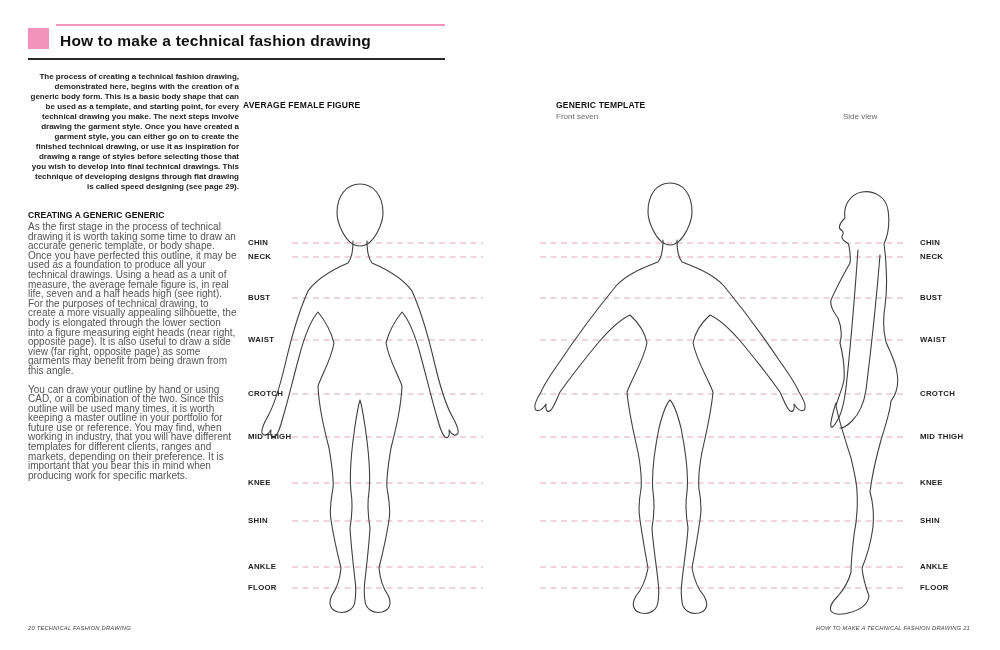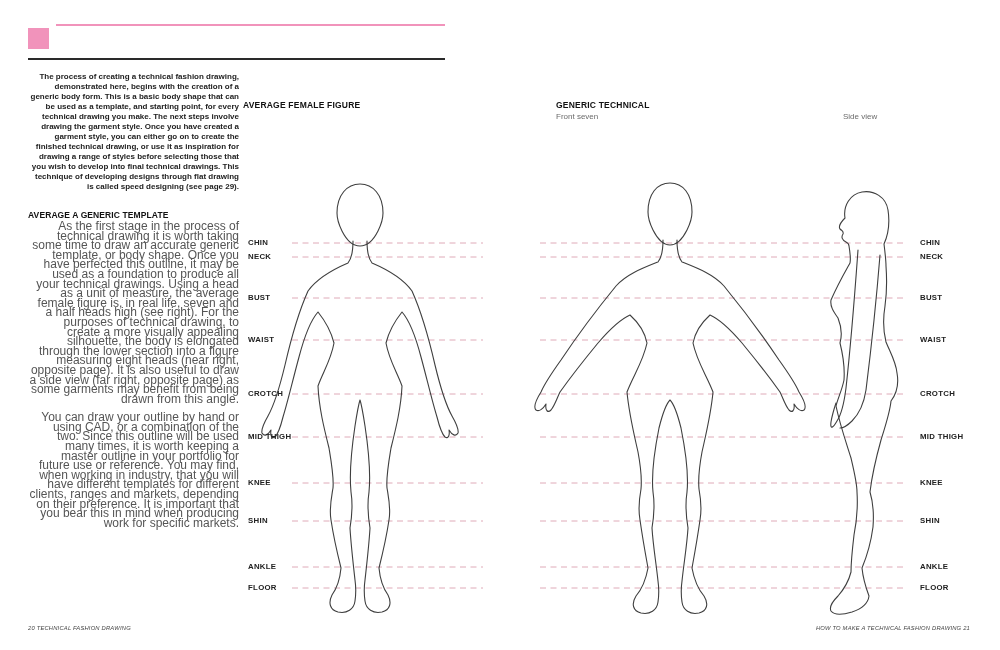--- a/index.html
+++ b/index.html
@@ -18,21 +18,21 @@
   .rule-dark{position:absolute;left:28px;top:58px;width:417px;height:1.5px;background:#2a2a2a;}
   
   .text-col{position:absolute;left:28px;top:72px;width:211px;}
   .intro{
     margin:0 0 0 0;font-size:8px;line-height:10px;font-weight:bold;color:#222;
     text-align:right;
   }
   .section-heading{
     margin:18px 0 2px 0;font-size:8.5px;font-weight:bold;color:#111;letter-spacing:.1px;
   }
-  .body-para{margin:0 0 9px 0;font-size:12px;line-height:9.6px;color:#555;text-align:right;}
+  .body-para{margin:0 0 9px 0;font-size:10px;line-height:9.6px;color:#555;}
   
   .fig-heading{position:absolute;margin:0;font-size:8.5px;font-weight:bold;color:#111;letter-spacing:.2px;text-align:center;}
   .fig-sub{position:absolute;margin:0;font-size:8px;color:#6b6b6b;}
   
   .landmark{
     position:absolute;font-size:7.8px;font-weight:bold;color:#222;letter-spacing:.3px;
     white-space:nowrap;
     margin-left:8px;
   }
   .landmark.italic{}
@@ -43,31 +43,32 @@
   .footer.left{left:28px;}
   .footer.right{right:30px;text-align:right;}
 </style>
 </head>
 <body>
 
 <div class="page">
 
   <div class="rule-pink"></div>
   <div class="pink-square"></div>
+  <h1 class="page-title">How to make a technical fashion drawing</h1>
   <div class="rule-dark"></div>
 
   <div class="text-col">
     <p class="intro">The process of creating a technical fashion drawing, demonstrated here, begins with the creation of a generic body form. This is a basic body shape that can be used as a template, and starting point, for every technical drawing you make. The next steps involve drawing the garment style. Once you have created a garment style, you can either go on to create the finished technical drawing, or use it as inspiration for drawing a range of styles before selecting those that you wish to develop into final technical drawings. This technique of developing designs through flat drawing is called speed designing (see page 29).</p>
-    <h2 class="section-heading">AVERAGE A GENERIC TEMPLATE</h2>
+    <h2 class="section-heading">CREATING A GENERIC GENERIC</h2>
     <p class="body-para">As the first stage in the process of technical drawing it is worth taking some time to draw an accurate generic template, or body shape. Once you have perfected this outline, it may be used as a foundation to produce all your technical drawings. Using a head as a unit of measure, the average female figure is, in real life, seven and a half heads high (see right). For the purposes of technical drawing, to create a more visually appealing silhouette, the body is elongated through the lower section into a figure measuring eight heads (near right, opposite page). It is also useful to draw a side view (far right, opposite page) as some garments may benefit from being drawn from this angle.</p>
     <p class="body-para">You can draw your outline by hand or using CAD, or a combination of the two. Since this outline will be used many times, it is worth keeping a master outline in your portfolio for future use or reference. You may find, when working in industry, that you will have different templates for different clients, ranges and markets, depending on their preference. It is important that you bear this in mind when producing work for specific markets.</p>
   </div>
 
   <h3 class="fig-heading" style="left:243px;top:100px;">AVERAGE FEMALE FIGURE</h3>
-  <h3 class="fig-heading" style="left:556px;top:100px;">GENERIC TECHNICAL</h3>
+  <h3 class="fig-heading" style="left:556px;top:100px;">GENERIC TEMPLATE</h3>
   <p class="fig-sub" style="left:556px;top:112px;">Front seven</p>
   <p class="fig-sub" style="left:843px;top:112px;">Side view</p>
 
   <svg class="fig-svg" width="1000" height="650" viewBox="0 0 1000 650">
     <g id="dashes-left">
         <line x1="292" x2="483" y1="243" y2="243" stroke="#dfaab8" stroke-width="1" stroke-dasharray="6 4.5"></line>
         <line x1="292" x2="483" y1="257" y2="257" stroke="#dfaab8" stroke-width="1" stroke-dasharray="6 4.5"></line>
         <line x1="292" x2="483" y1="298" y2="298" stroke="#dfaab8" stroke-width="1" stroke-dasharray="6 4.5"></line>
         <line x1="292" x2="483" y1="340" y2="340" stroke="#dfaab8" stroke-width="1" stroke-dasharray="6 4.5"></line>
         <line x1="292" x2="483" y1="394" y2="394" stroke="#dfaab8" stroke-width="1" stroke-dasharray="6 4.5"></line>

